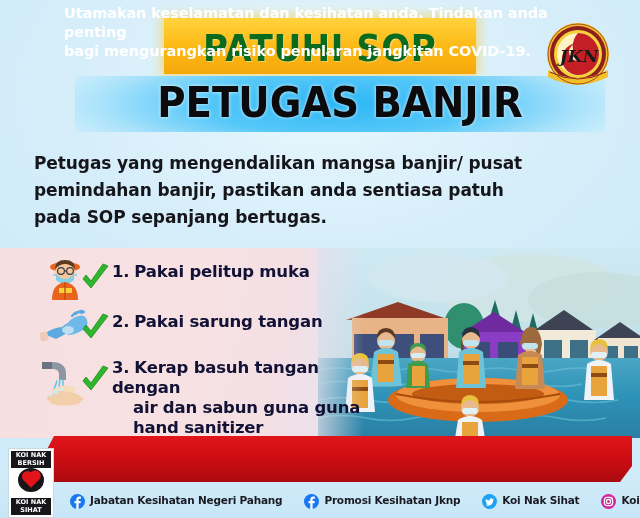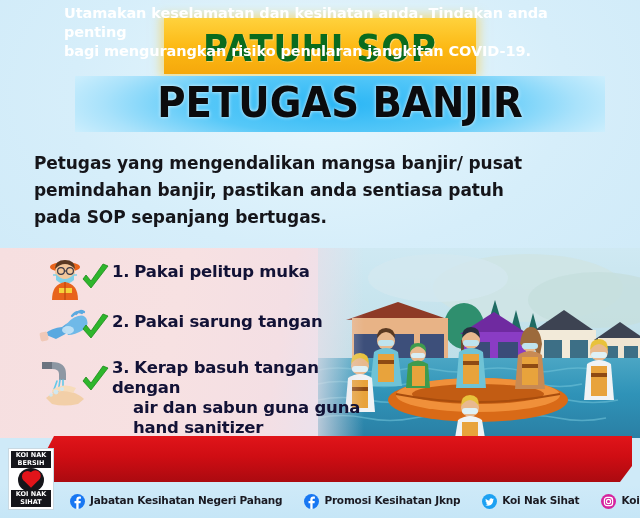--- a/index.html
+++ b/index.html
@@ -190,21 +190,21 @@
     line-height: 19px;
     color: #ffffff;
     letter-spacing: -0.1px;
     margin-left: 30px;
   }
 
   
   .koilogo {
     position: absolute;
     left: 8px; top: 448px;
-    width: 46px; height: 62px;
+    width: 46px; height: 70px;
     background: #ffffff;
     border: 1px solid #c9d9e2;
     box-sizing: border-box;
     padding: 2px;
     z-index: 5;
   }
   .koilogo-inner {
     width: 100%; height: 100%;
     position: relative;
   }
@@ -301,20 +301,33 @@
         <span>PATUHI SOP</span>
       </div>
     </div>
 
     <div class="title-blue-wrap">
       <div class="title-blue">
         <span>PETUGAS BANJIR</span>
       </div>
     </div>
 
+    <div class="jkn-seal">
+      <svg viewBox="0 0 72 72" width="72" height="72">
+        <circle cx="36" cy="34" r="31" fill="#f2c029"></circle>
+        <circle cx="36" cy="34" r="28" fill="#8d1f1f"></circle>
+        <circle cx="36" cy="34" r="24" fill="#f5d23a"></circle>
+        <circle cx="36" cy="34" r="21" fill="#fdf3c4"></circle>
+        <path d="M36 13 a21 21 0 0 1 0 42 a16 16 0 0 1 0 -32 a9 9 0 0 0 0 18 a21 21 0 0 1 0 -28 z" fill="#c41f24"></path>
+        <text x="37" y="42" font-family="DejaVu Serif, serif" font-size="17" font-weight="bold" fill="#1a1a1a" text-anchor="middle" font-style="italic">JKN</text>
+        <path d="M6 50 Q36 66 66 50 L66 57 Q36 72 6 57 Z" fill="#f2c029"></path>
+        <path d="M8 52 Q36 66 64 52" stroke="#8d1f1f" stroke-width="1" fill="none"></path>
+        <circle cx="36" cy="34" r="30" fill="none" stroke="#8d1f1f" stroke-width="0.7"></circle>
+      </svg>
+    </div>
   </div>
 
   <div class="intro">
     <div>Petugas yang mengendalikan mangsa banjir/ pusat</div>
     <div>pemindahan banjir, pastikan anda sentiasa patuh</div>
     <div class="last">pada SOP sepanjang bertugas.</div>
   </div>
 
   <div class="mid">
     <div class="mid-bg"></div>

